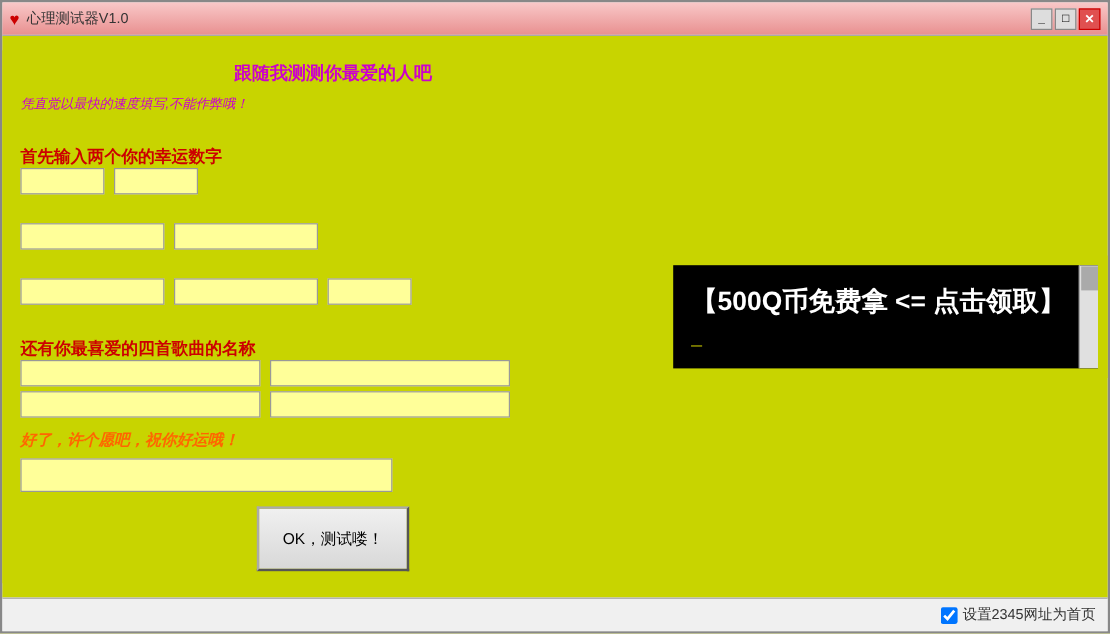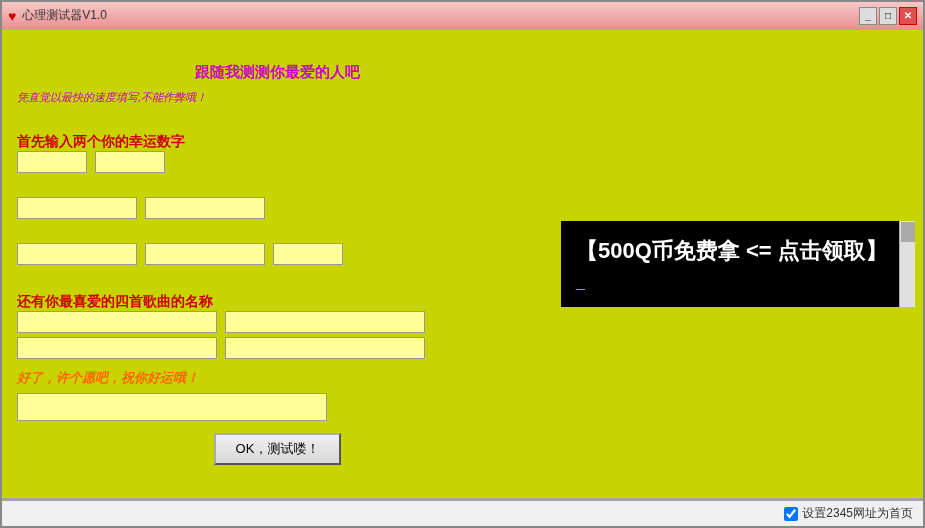--- a/index.html
+++ b/index.html
@@ -151,31 +151,31 @@
     .good-luck {
       color: #ff6600;
       font-size: 13px;
       font-weight: bold;
       font-style: italic;
       margin-top: 4px;
     }
     .ok-btn {
       background: linear-gradient(to bottom, #f0f0f0, #d8d8d8);
       border: 2px outset #aaa;
-      padding: 5px 20px;
+      padding: 16px 20px;
       font-size: 13px;
       font-family: 'SimHei', 'Microsoft YaHei', sans-serif;
       cursor: pointer;
       margin-top: 6px;
       align-self: center;
     }
     .bottom-bar {
       height: 28px;
       background: #f0f0f0;
-      border-top: 3px solid #a3a3a3;
+      border-top: 1px solid #a3a3a3;
       display: flex;
       align-items: center;
       justify-content: flex-end;
       padding: 0 10px;
       gap: 6px;
     }
     .checkbox-area {
       display: flex;
       align-items: center;
       gap: 4px;

